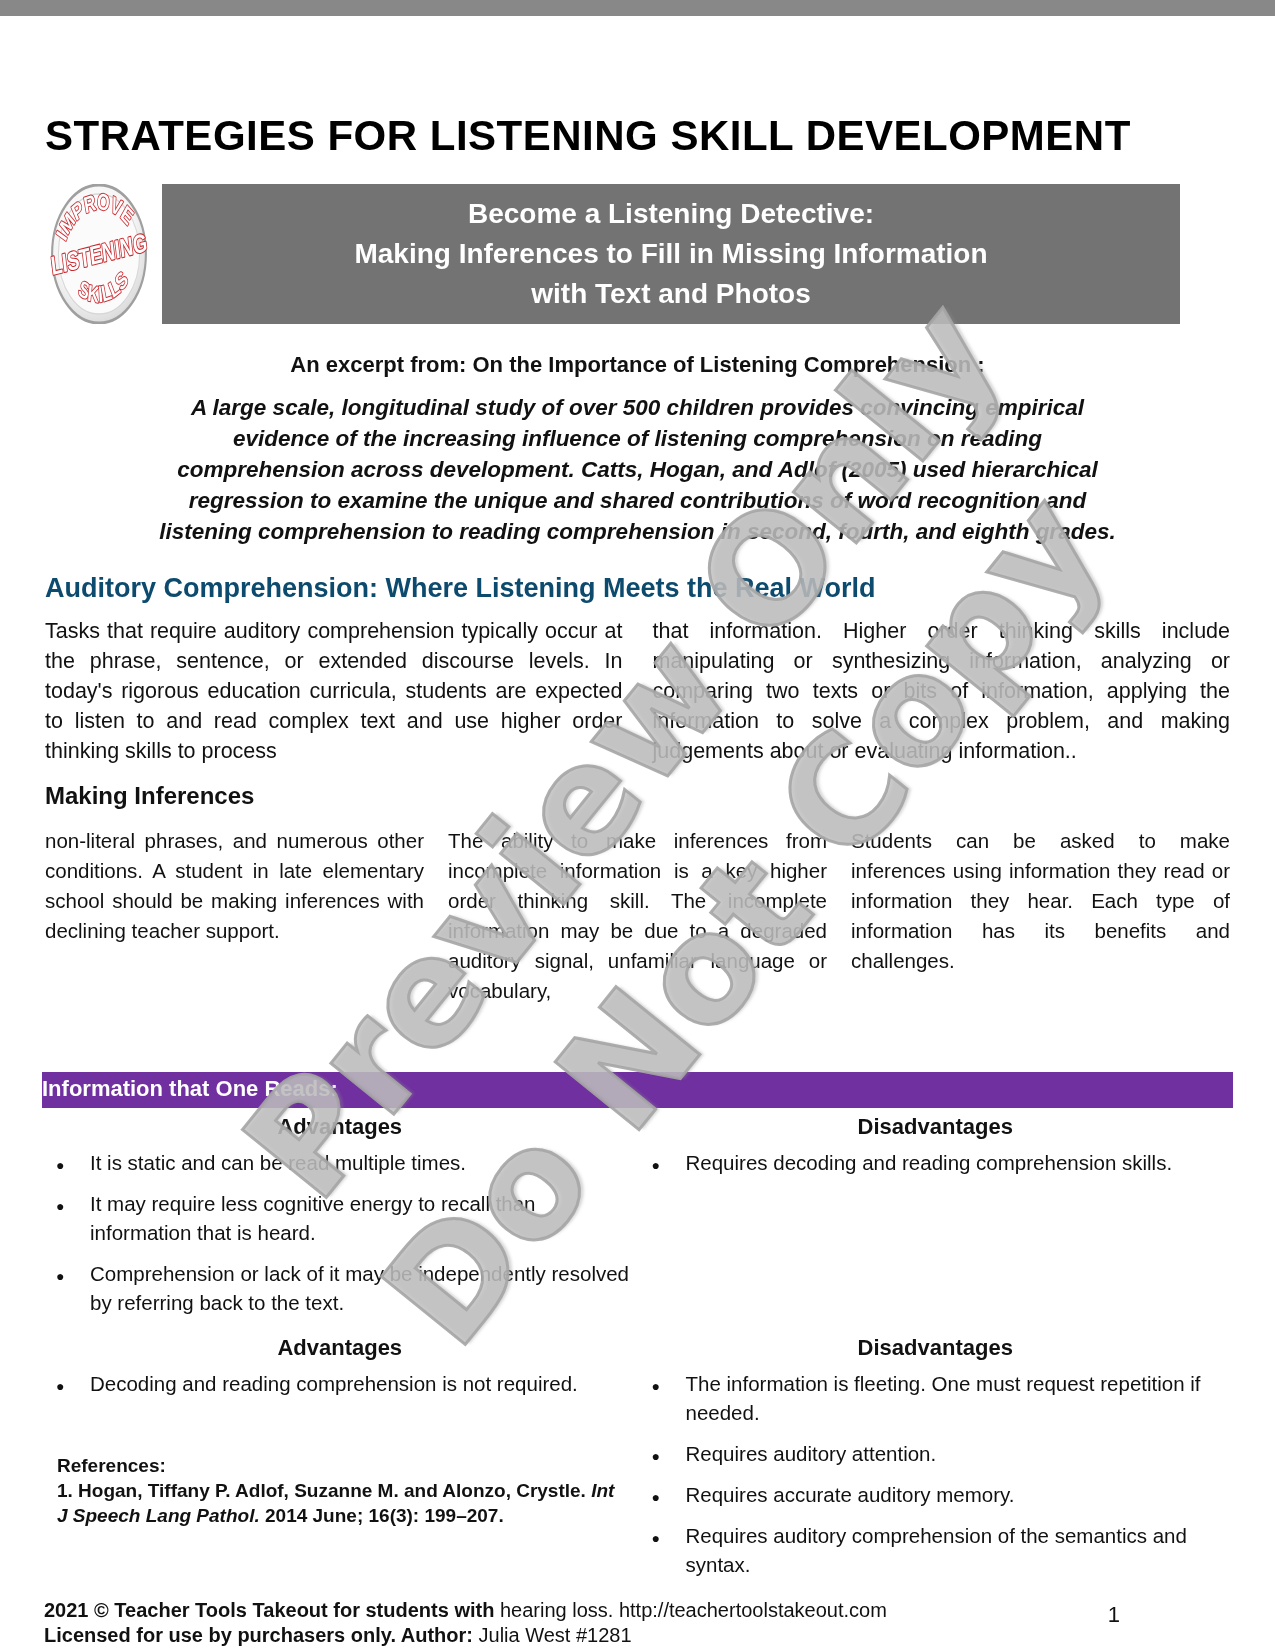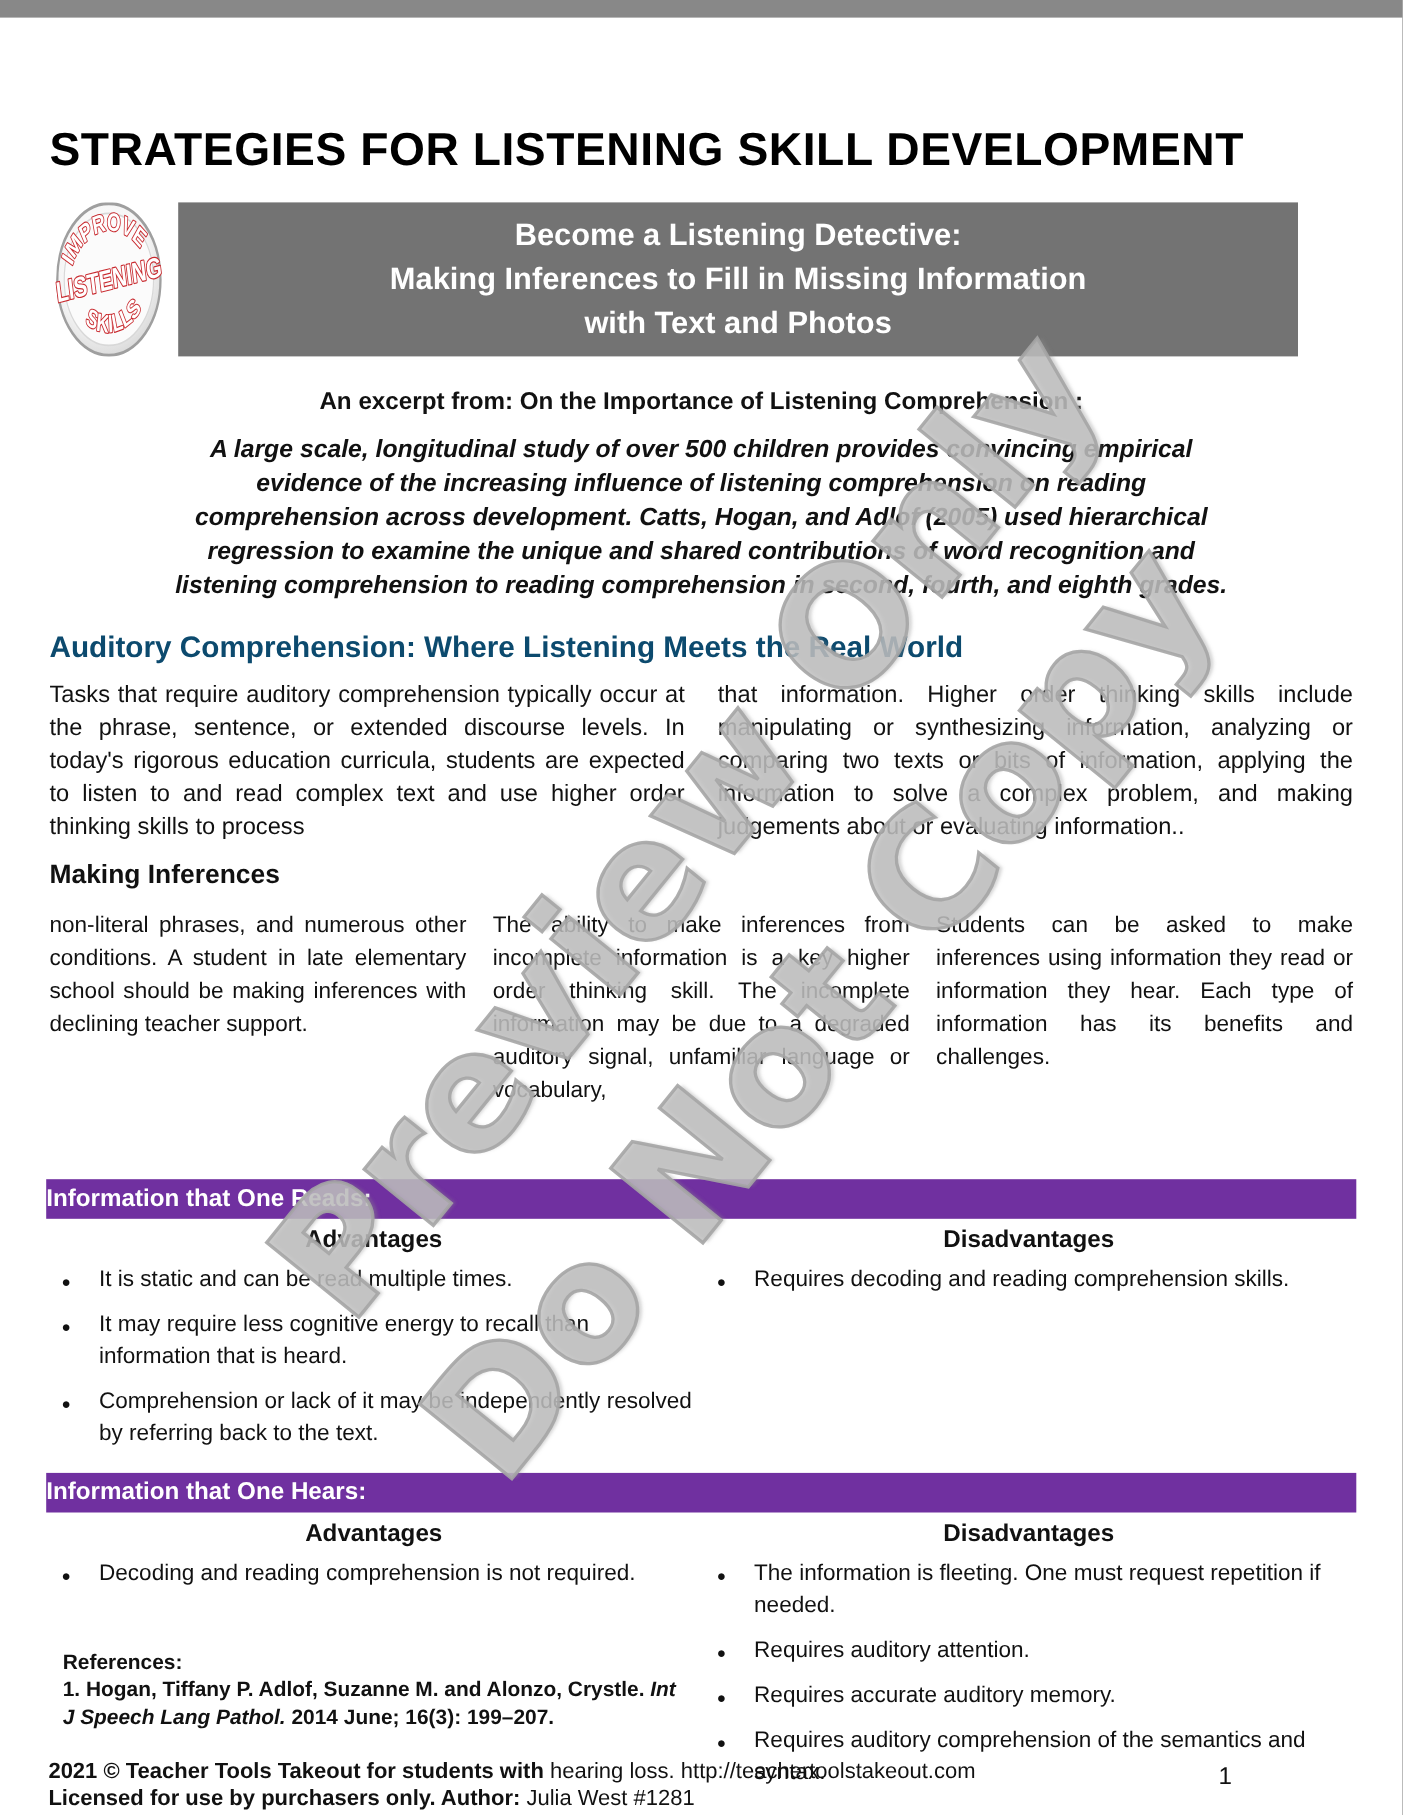--- a/index.html
+++ b/index.html
@@ -175,21 +175,20 @@
       </ul>
     </div>
     <div class="col">
       <div class="col-heading">Disadvantages</div>
       <ul class="blist">
         <li>Requires decoding and reading comprehension skills.</li>
       </ul>
     </div>
   </div>
 
-  <div class="info-bar second">Information that One Hears:</div>
   <div class="cols-row">
     <div class="col">
       <div class="col-heading">Advantages</div>
       <ul class="blist">
         <li>Decoding and reading comprehension is not required.</li>
       </ul>
       <div class="references">
         <div>References:</div>
         <div><span>1. Hogan, Tiffany P. Adlof, Suzanne M. and Alonzo, Crystle.  </span><span class="ital">Int J Speech Lang Pathol.</span><span> 2014 June; 16(3): 199–207.</span></div>
       </div>

